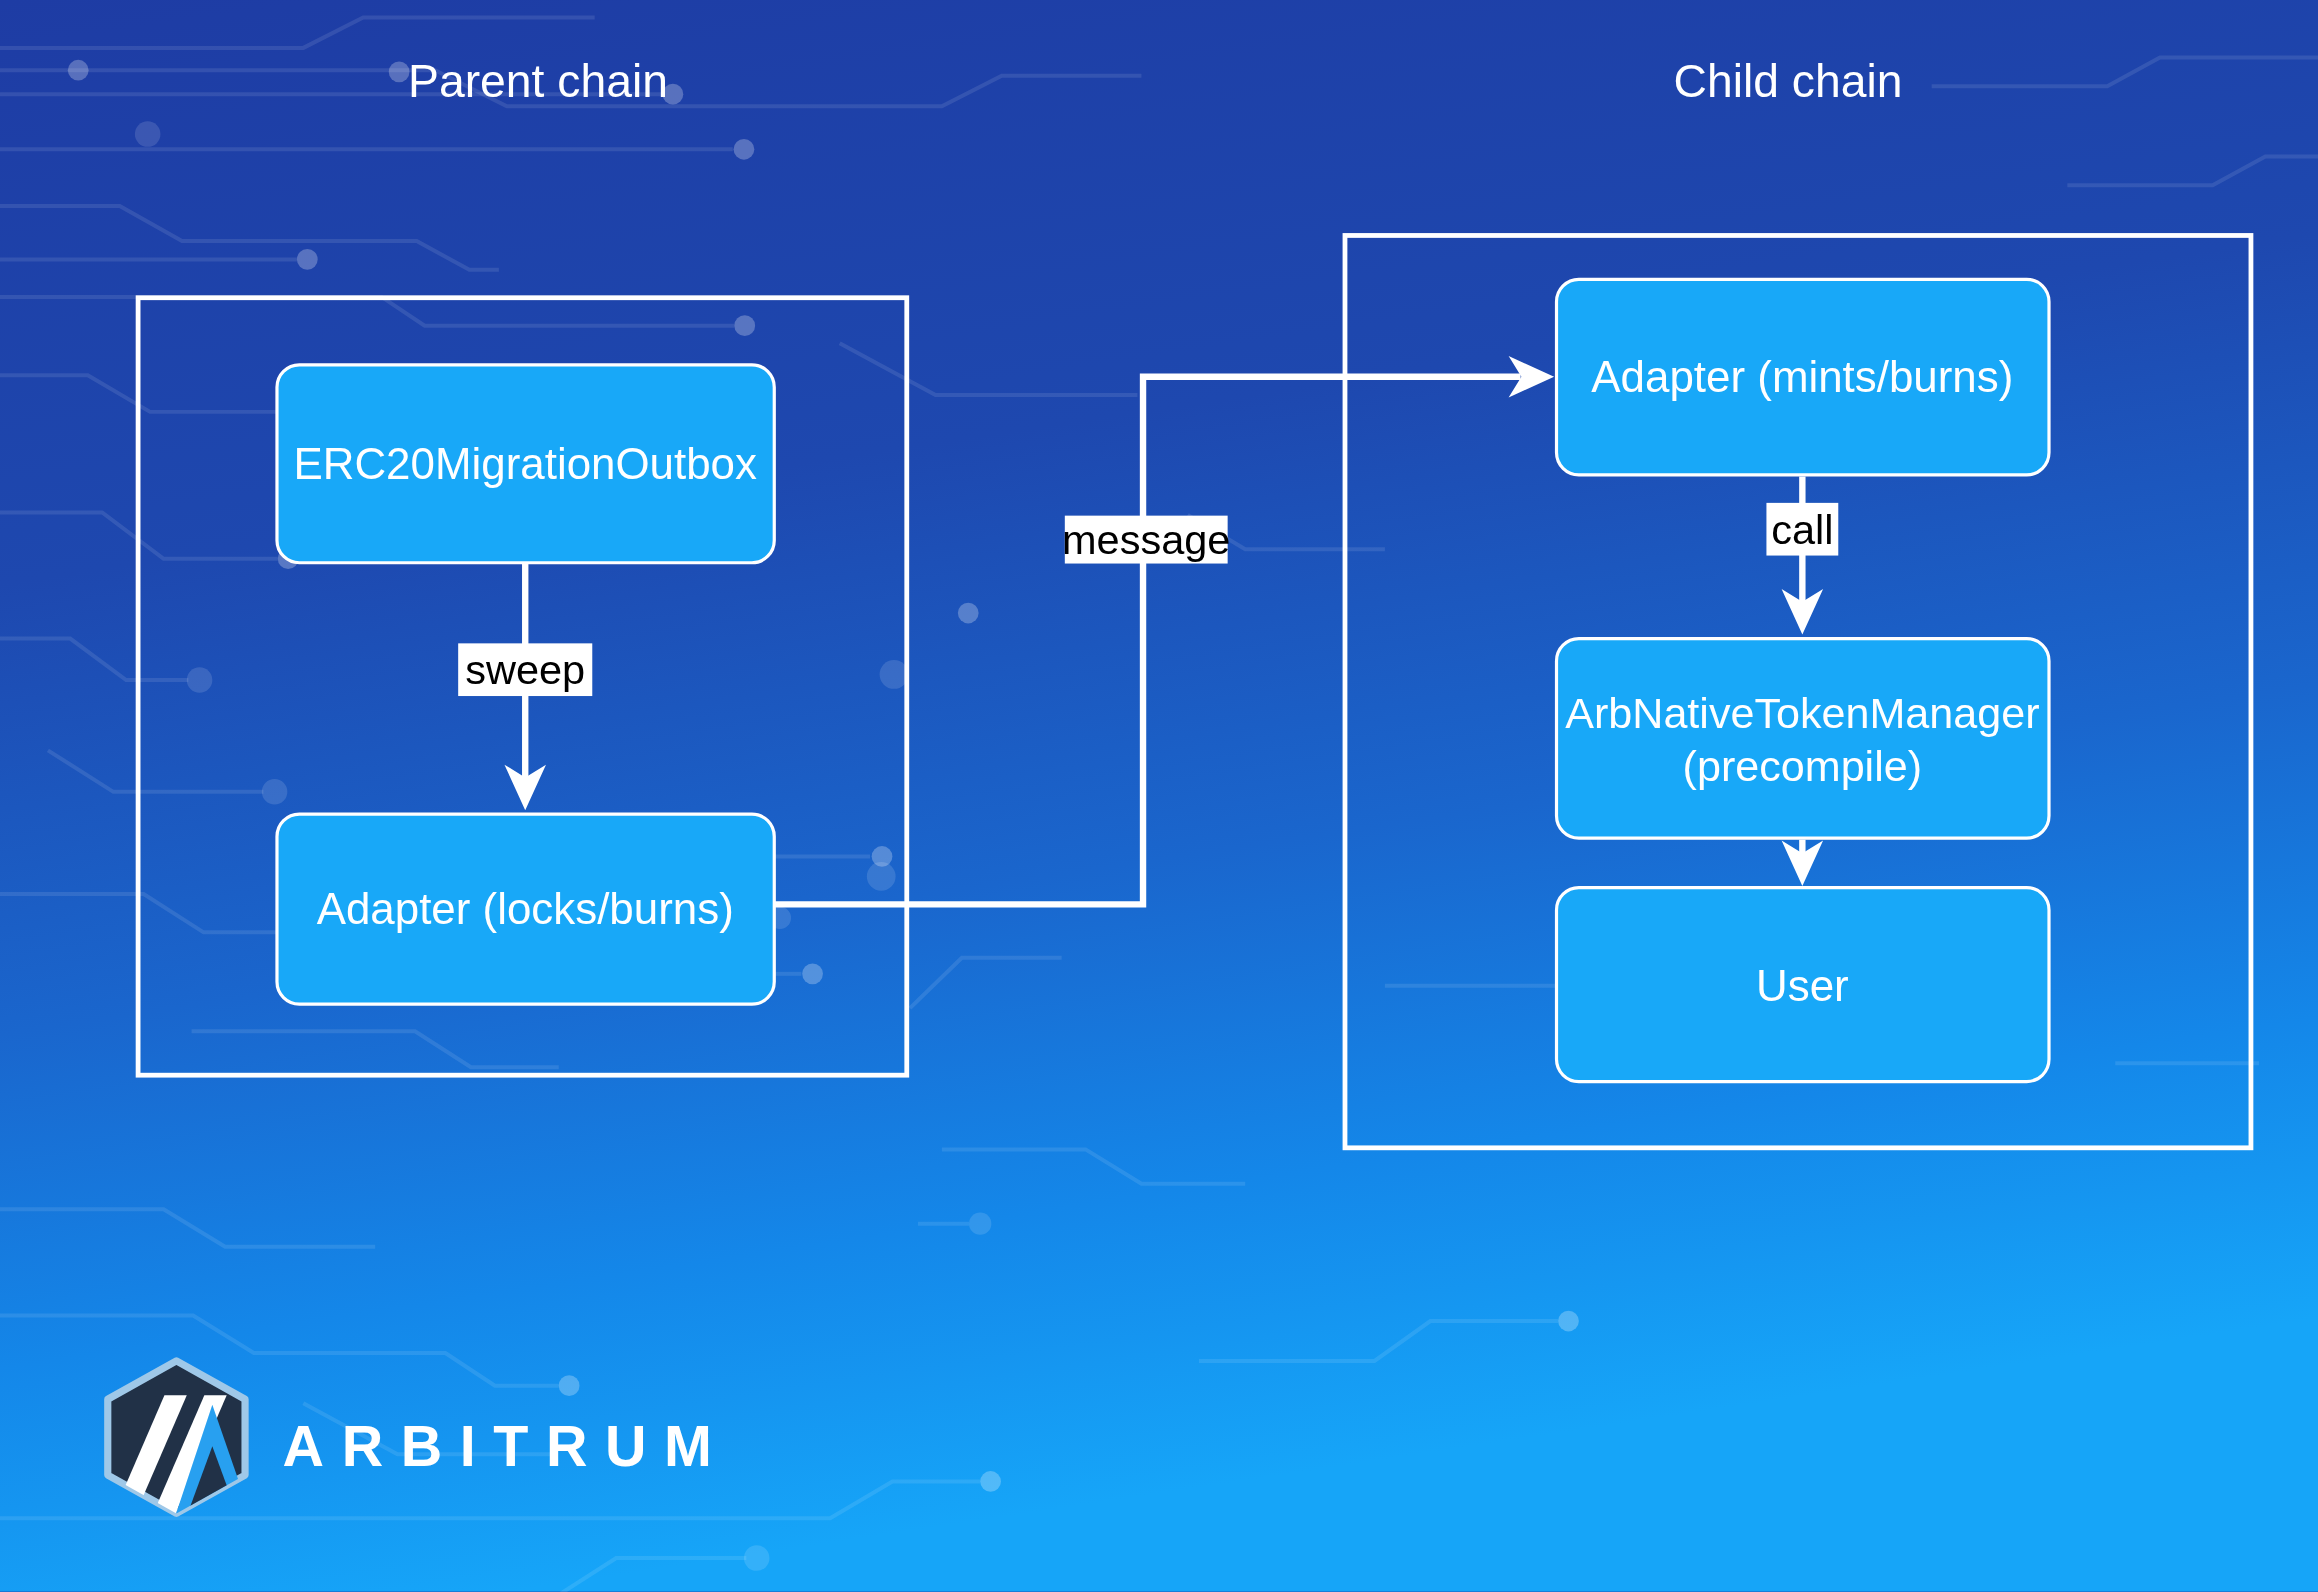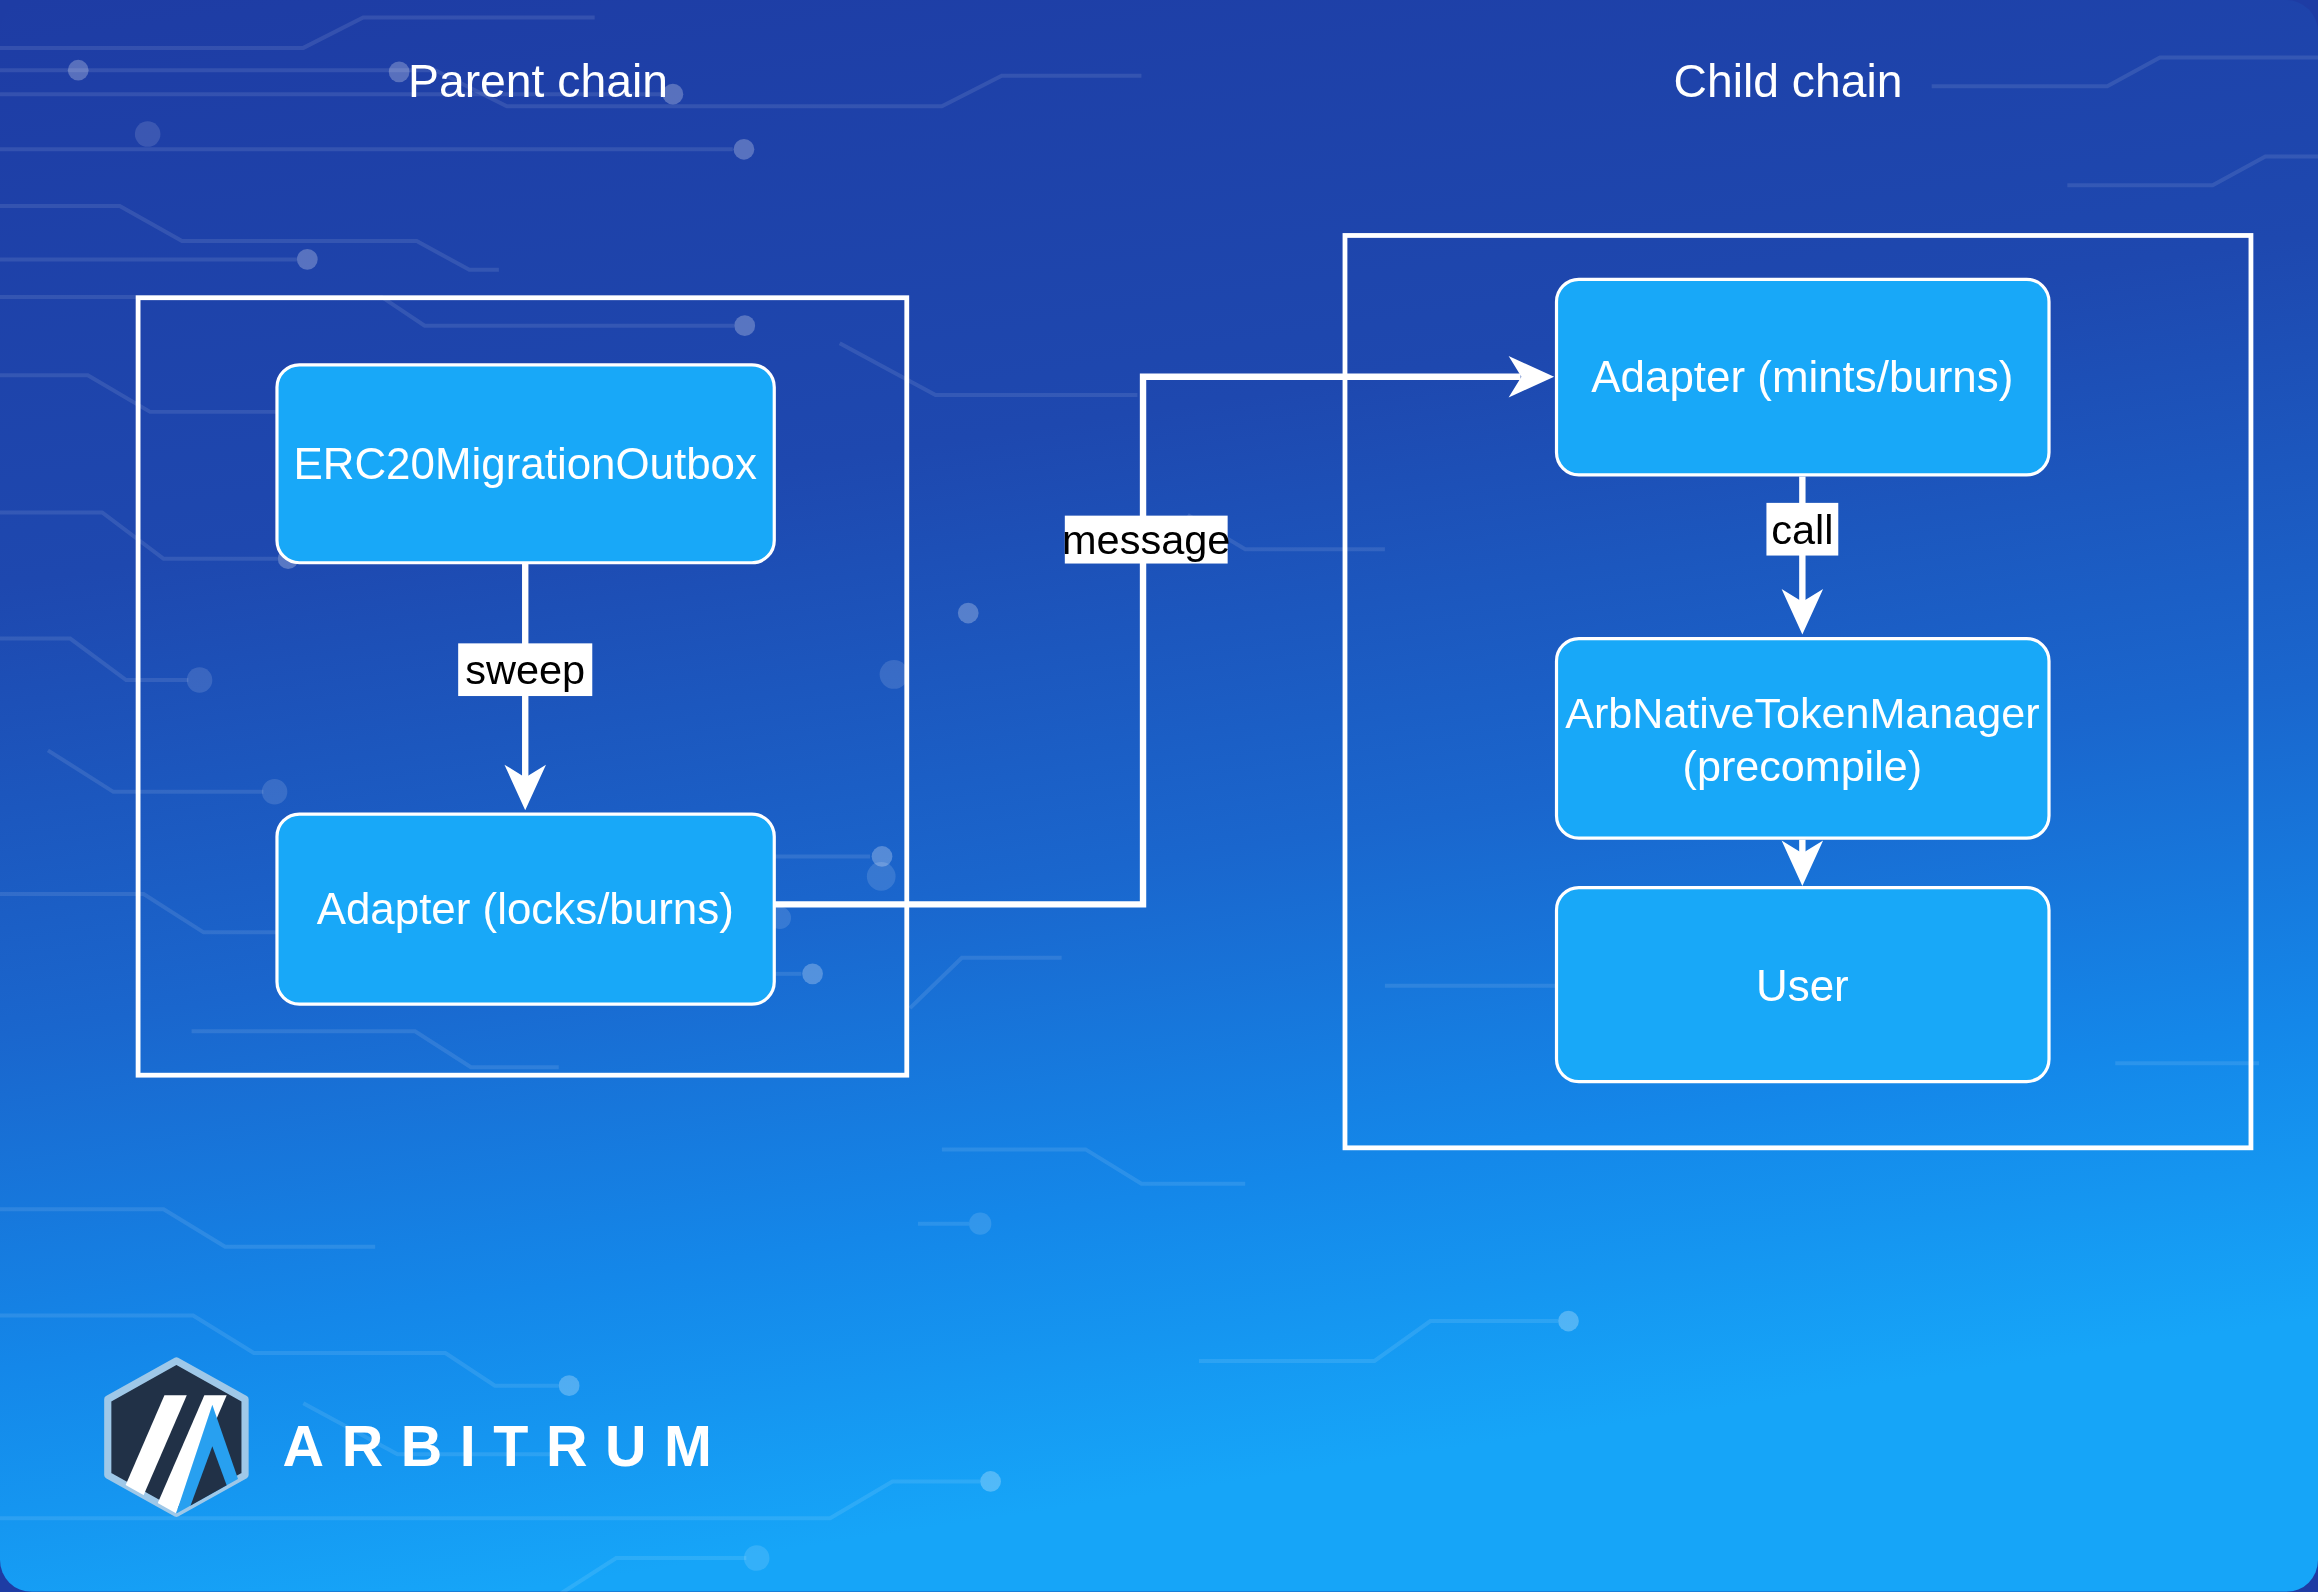--- a/index.html
+++ b/index.html
@@ -1,16 +1,16 @@
 <!DOCTYPE html>
 <html style="font-size:12.8px"><head>
 <meta charset="utf-8">
 <style>
   html,body{margin:0;padding:0;background:#1e3ca4;}
-  .stage{position:relative;width:100vw;max-width:100%;overflow:hidden;line-height:0;border-radius:32px;}
+  .stage{position:relative;width:100vw;max-width:100%;overflow:hidden;line-height:0;}
   svg{display:block;width:100%;height:auto;}
   text{font-family:"Liberation Sans","DejaVu Sans",sans-serif;}
   .chain-title{fill:#ffffff;font-size:58px;}
   .node-box{fill:#18a8f8;stroke:#ffffff;stroke-width:4;}
   .node-label{fill:#ffffff;font-size:55px;text-anchor:middle;}
   .node-label-sm{fill:#ffffff;font-size:54px;text-anchor:middle;}
   .container-box{fill:none;stroke:#ffffff;stroke-width:6;}
   .edge{stroke:#ffffff;stroke-width:8;fill:none;}
   .arrowhead{fill:#ffffff;stroke:none;}
   .edge-label-bg{fill:#ffffff;}

